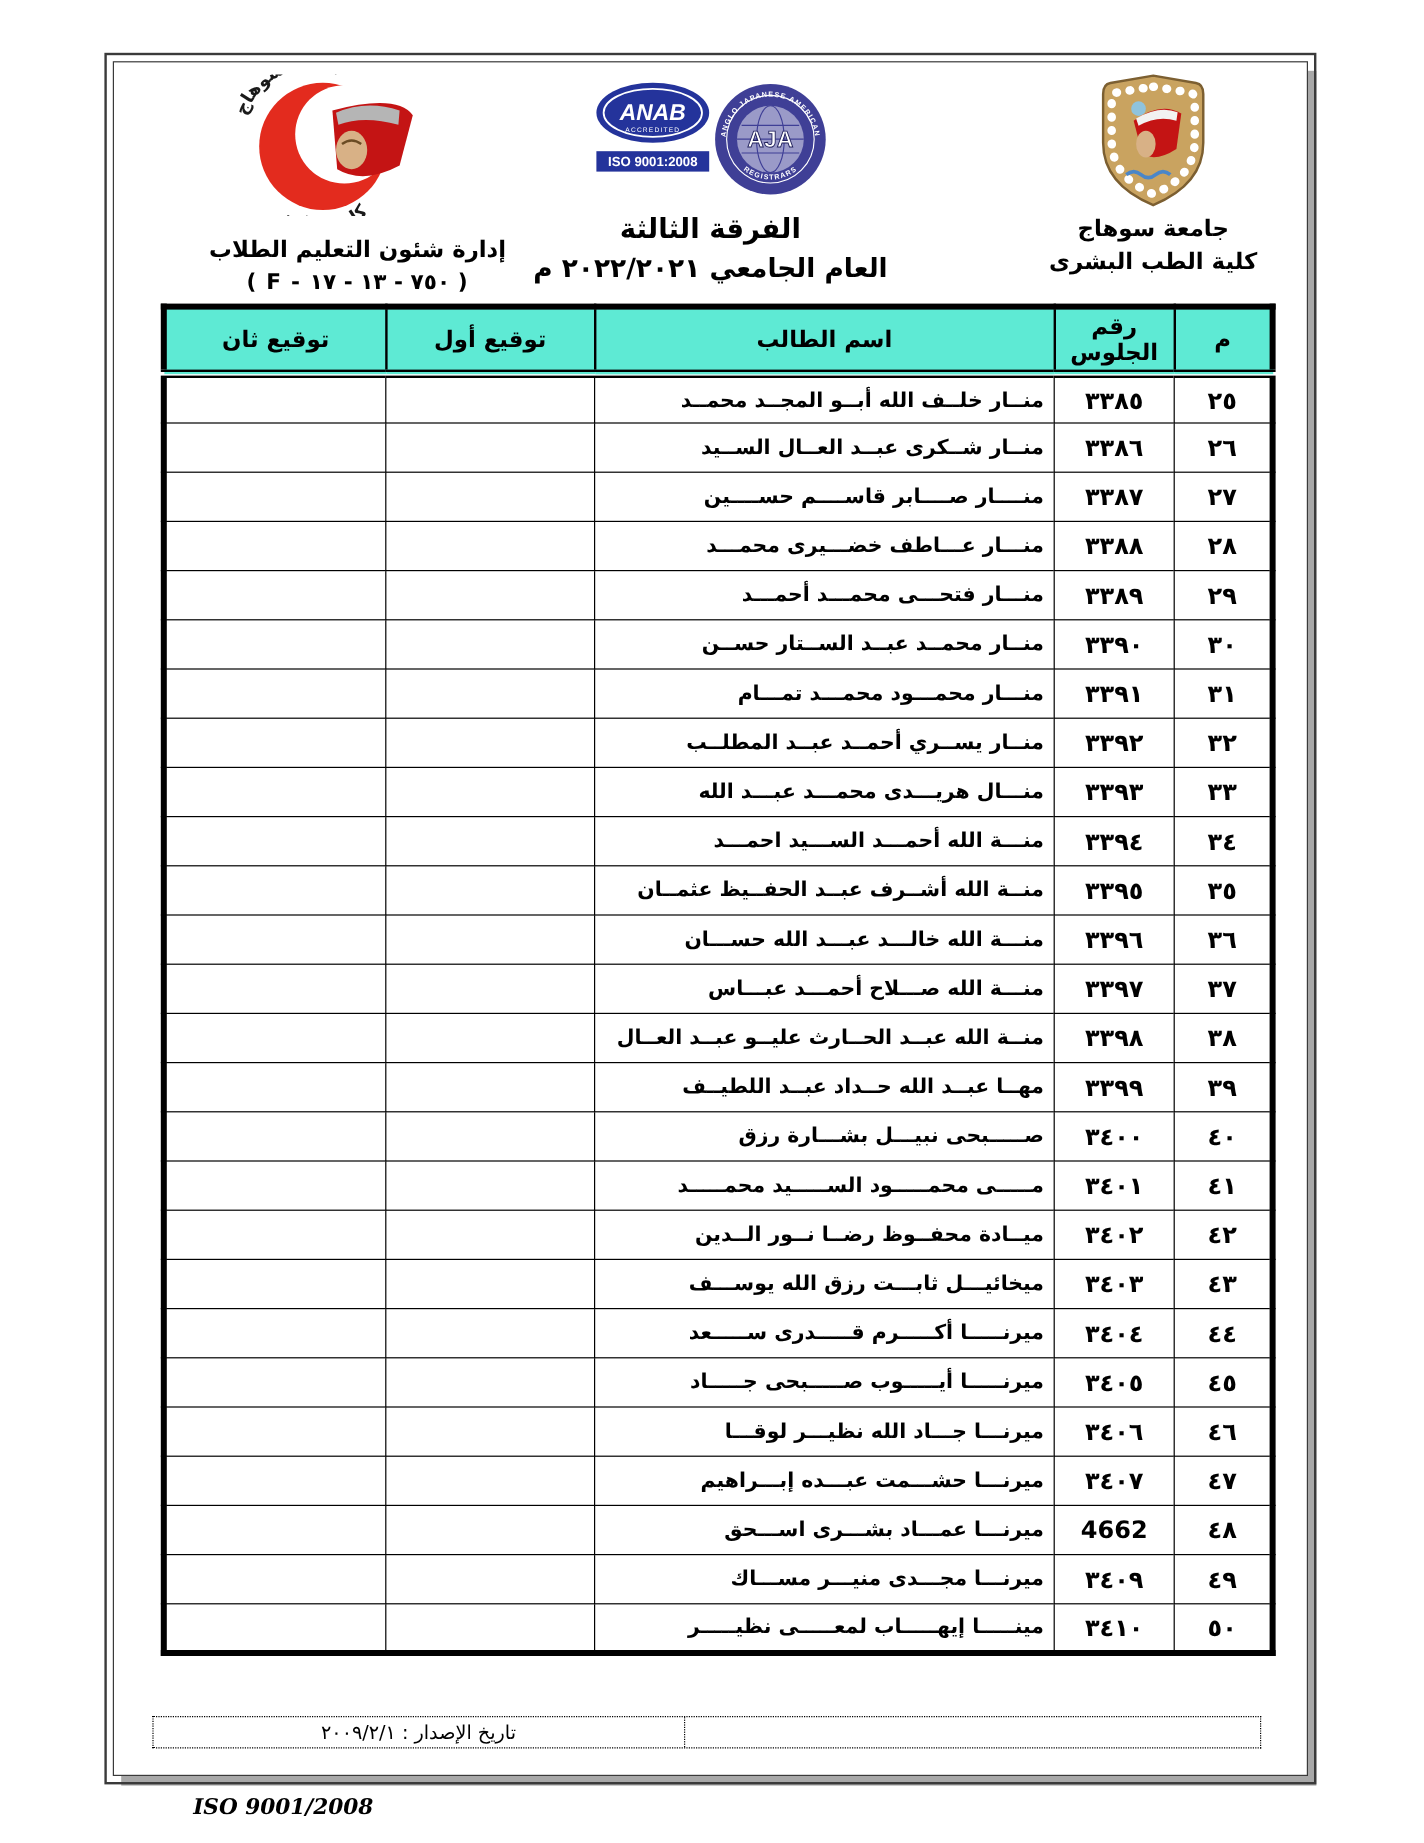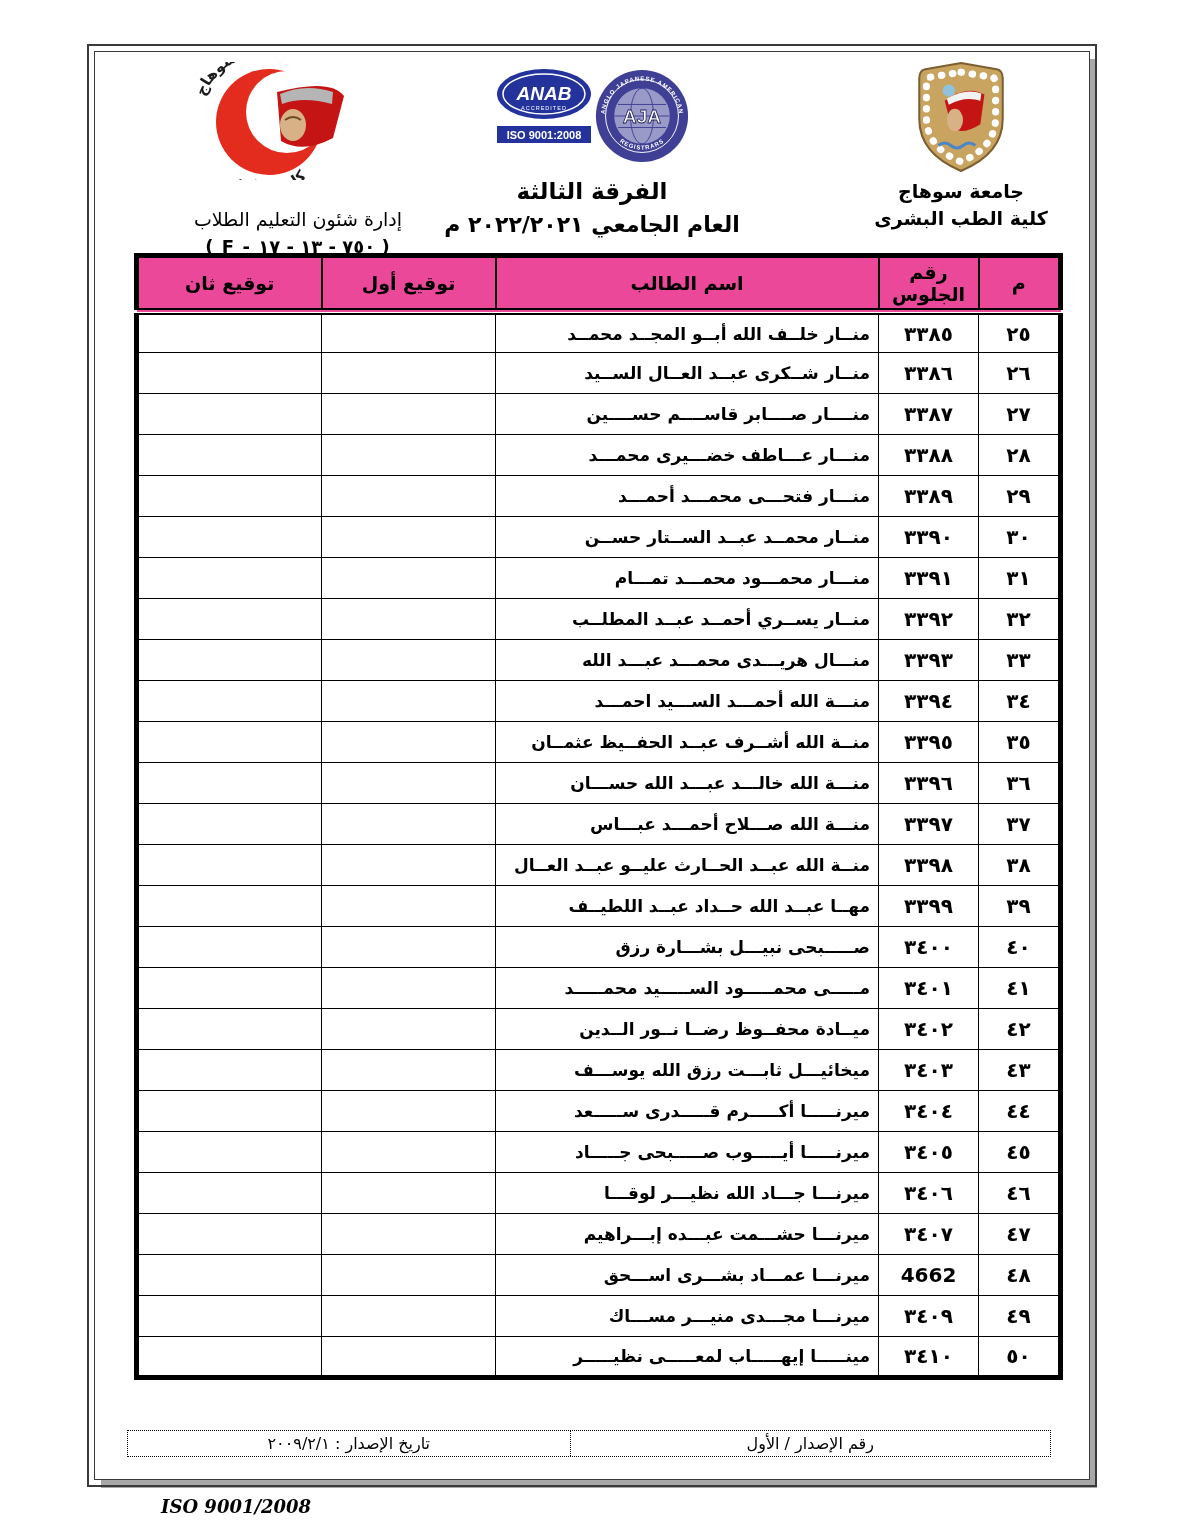--- a/index.html
+++ b/index.html
@@ -16,31 +16,31 @@
 
   
   .header-left  { position:absolute; top:10px; left:48px;  width:310px; text-align:center; }
   .header-center{ position:absolute; top:16px; left:50%; transform:translateX(-50%); width:380px; text-align:center; }
   .header-right { position:absolute; top:8px;  right:18px; width:220px; text-align:center; }
 
   .logos-row { display:flex; justify-content:center; align-items:flex-start; gap:0; }
   .hdr-title-1 { font-size:23px; font-weight:bold; margin-top:14px; }
   .hdr-title-2 { font-size:22px; font-weight:bold; margin-top:8px; direction:rtl; }
   .hdr-right-line { font-size:19px; font-weight:bold; line-height:1.4; direction:rtl; }
-  .dept-line { font-size:19px; font-weight:normal; margin-top:24px; direction:rtl; }
+  .dept-line { font-size:19px; font-weight:bold; margin-top:13px; direction:rtl; }
   .form-code { font-size:18px; font-weight:bold; margin-top:6px; direction:ltr; letter-spacing:1px; }
 
   
   .students-table {
     position:absolute; left:39px; top:201px; width:924px;
     border-collapse:collapse; table-layout:fixed; direction:rtl;
     border:5px solid #000;
   }
   .students-table th {
-    background:#ec4899; border:2px solid #000; border-bottom:7px double #000;
+    background:#5eead4; border:2px solid #000; border-bottom:7px double #000;
     font-size:19px; font-weight:bold; height:56px; padding:2px; text-align:center;
   }
   .students-table td { border:1px solid #000; height:41px; font-weight:bold; background:#fff; }
   td.c-num, td.c-seat { text-align:center; font-size:20px;margin-top:26px; }
   td.c-name { text-align:right; padding-right:8px; font-size:17px; white-space:nowrap; overflow:hidden; }
   td.c-sig { }
 
   
   .footer-box {
     position:absolute; left:32px; top:1378px; width:924px; height:27px;
@@ -355,18 +355,17 @@
         <td class="c-seat">٣٤١٠</td>
         <td class="c-name">مينـــــا إيهـــــاب لمعـــــى نظيـــــر</td>
         <td class="c-sig"></td>
         <td class="c-sig"></td>
       </tr>
     </tbody>
     </table>
 
     <div class="footer-box">
       <div class="footer-cell date">تاريخ الإصدار : ٢٠٠٩/٢/١</div>
-      <div class="footer-cell issue">رقم الإصدار / الأول</div>
     </div>
     <div class="iso-label">ISO 9001/2008</div>
 
   </div>
 </div>
 
 </body></html>

